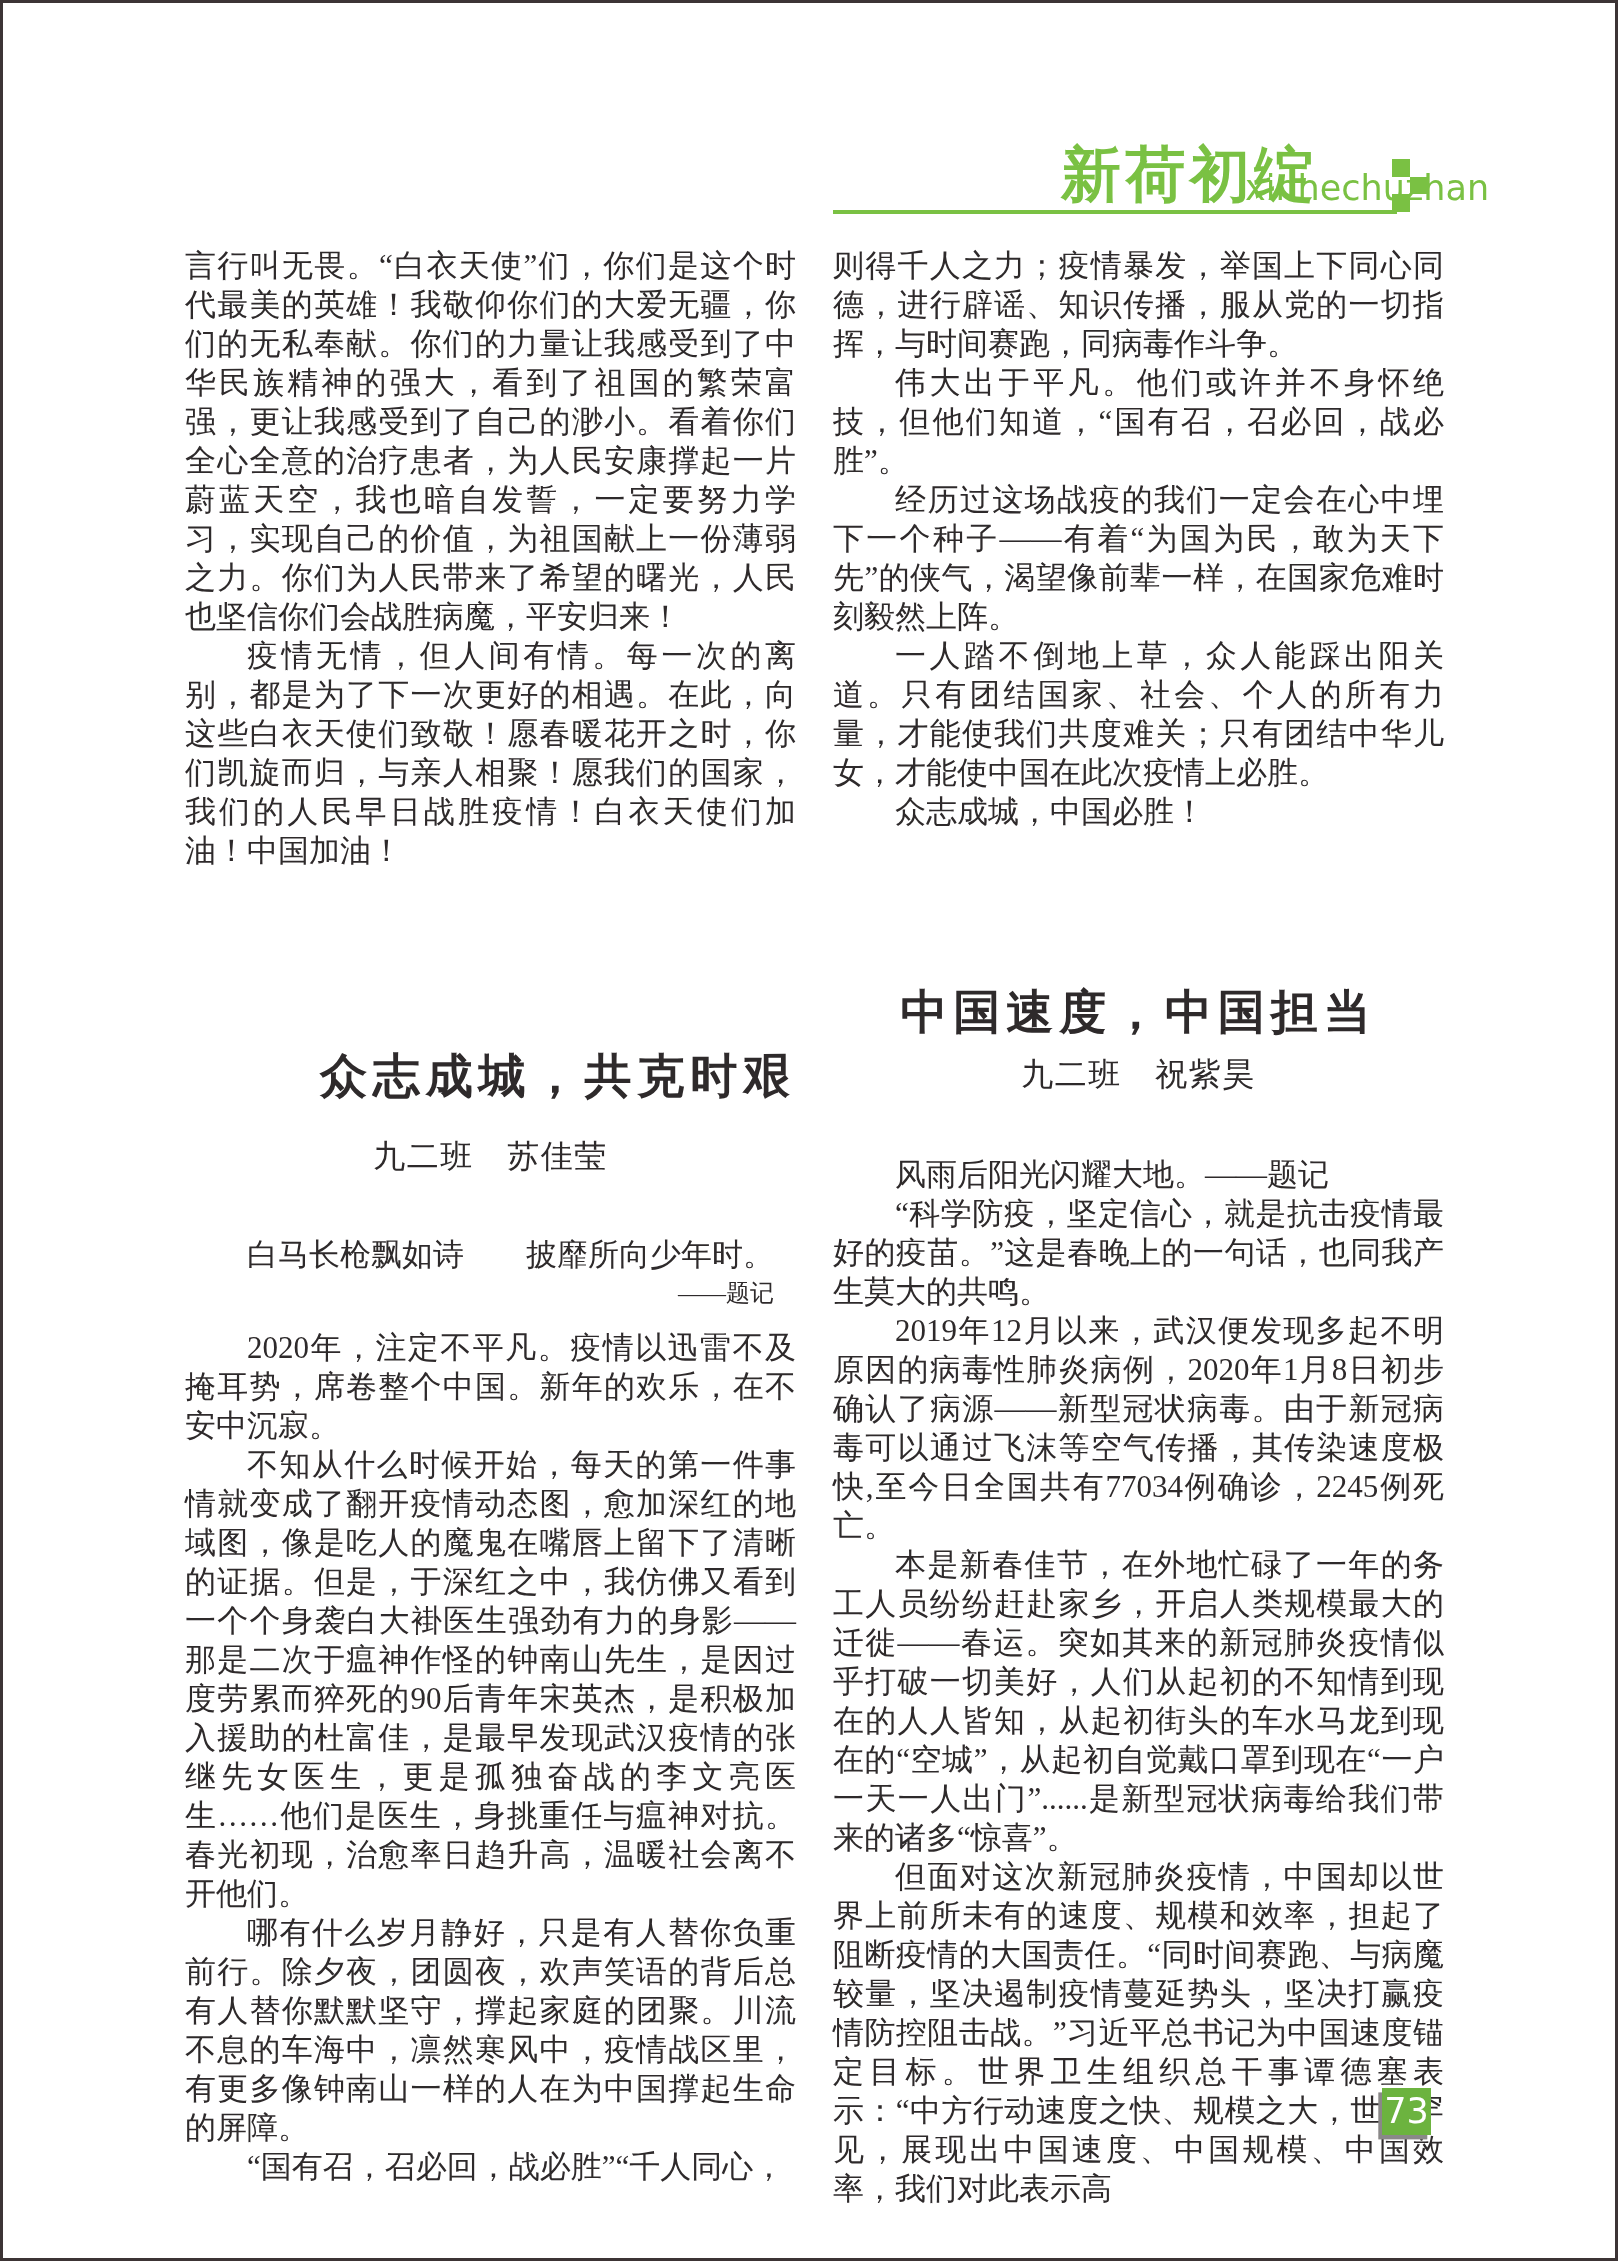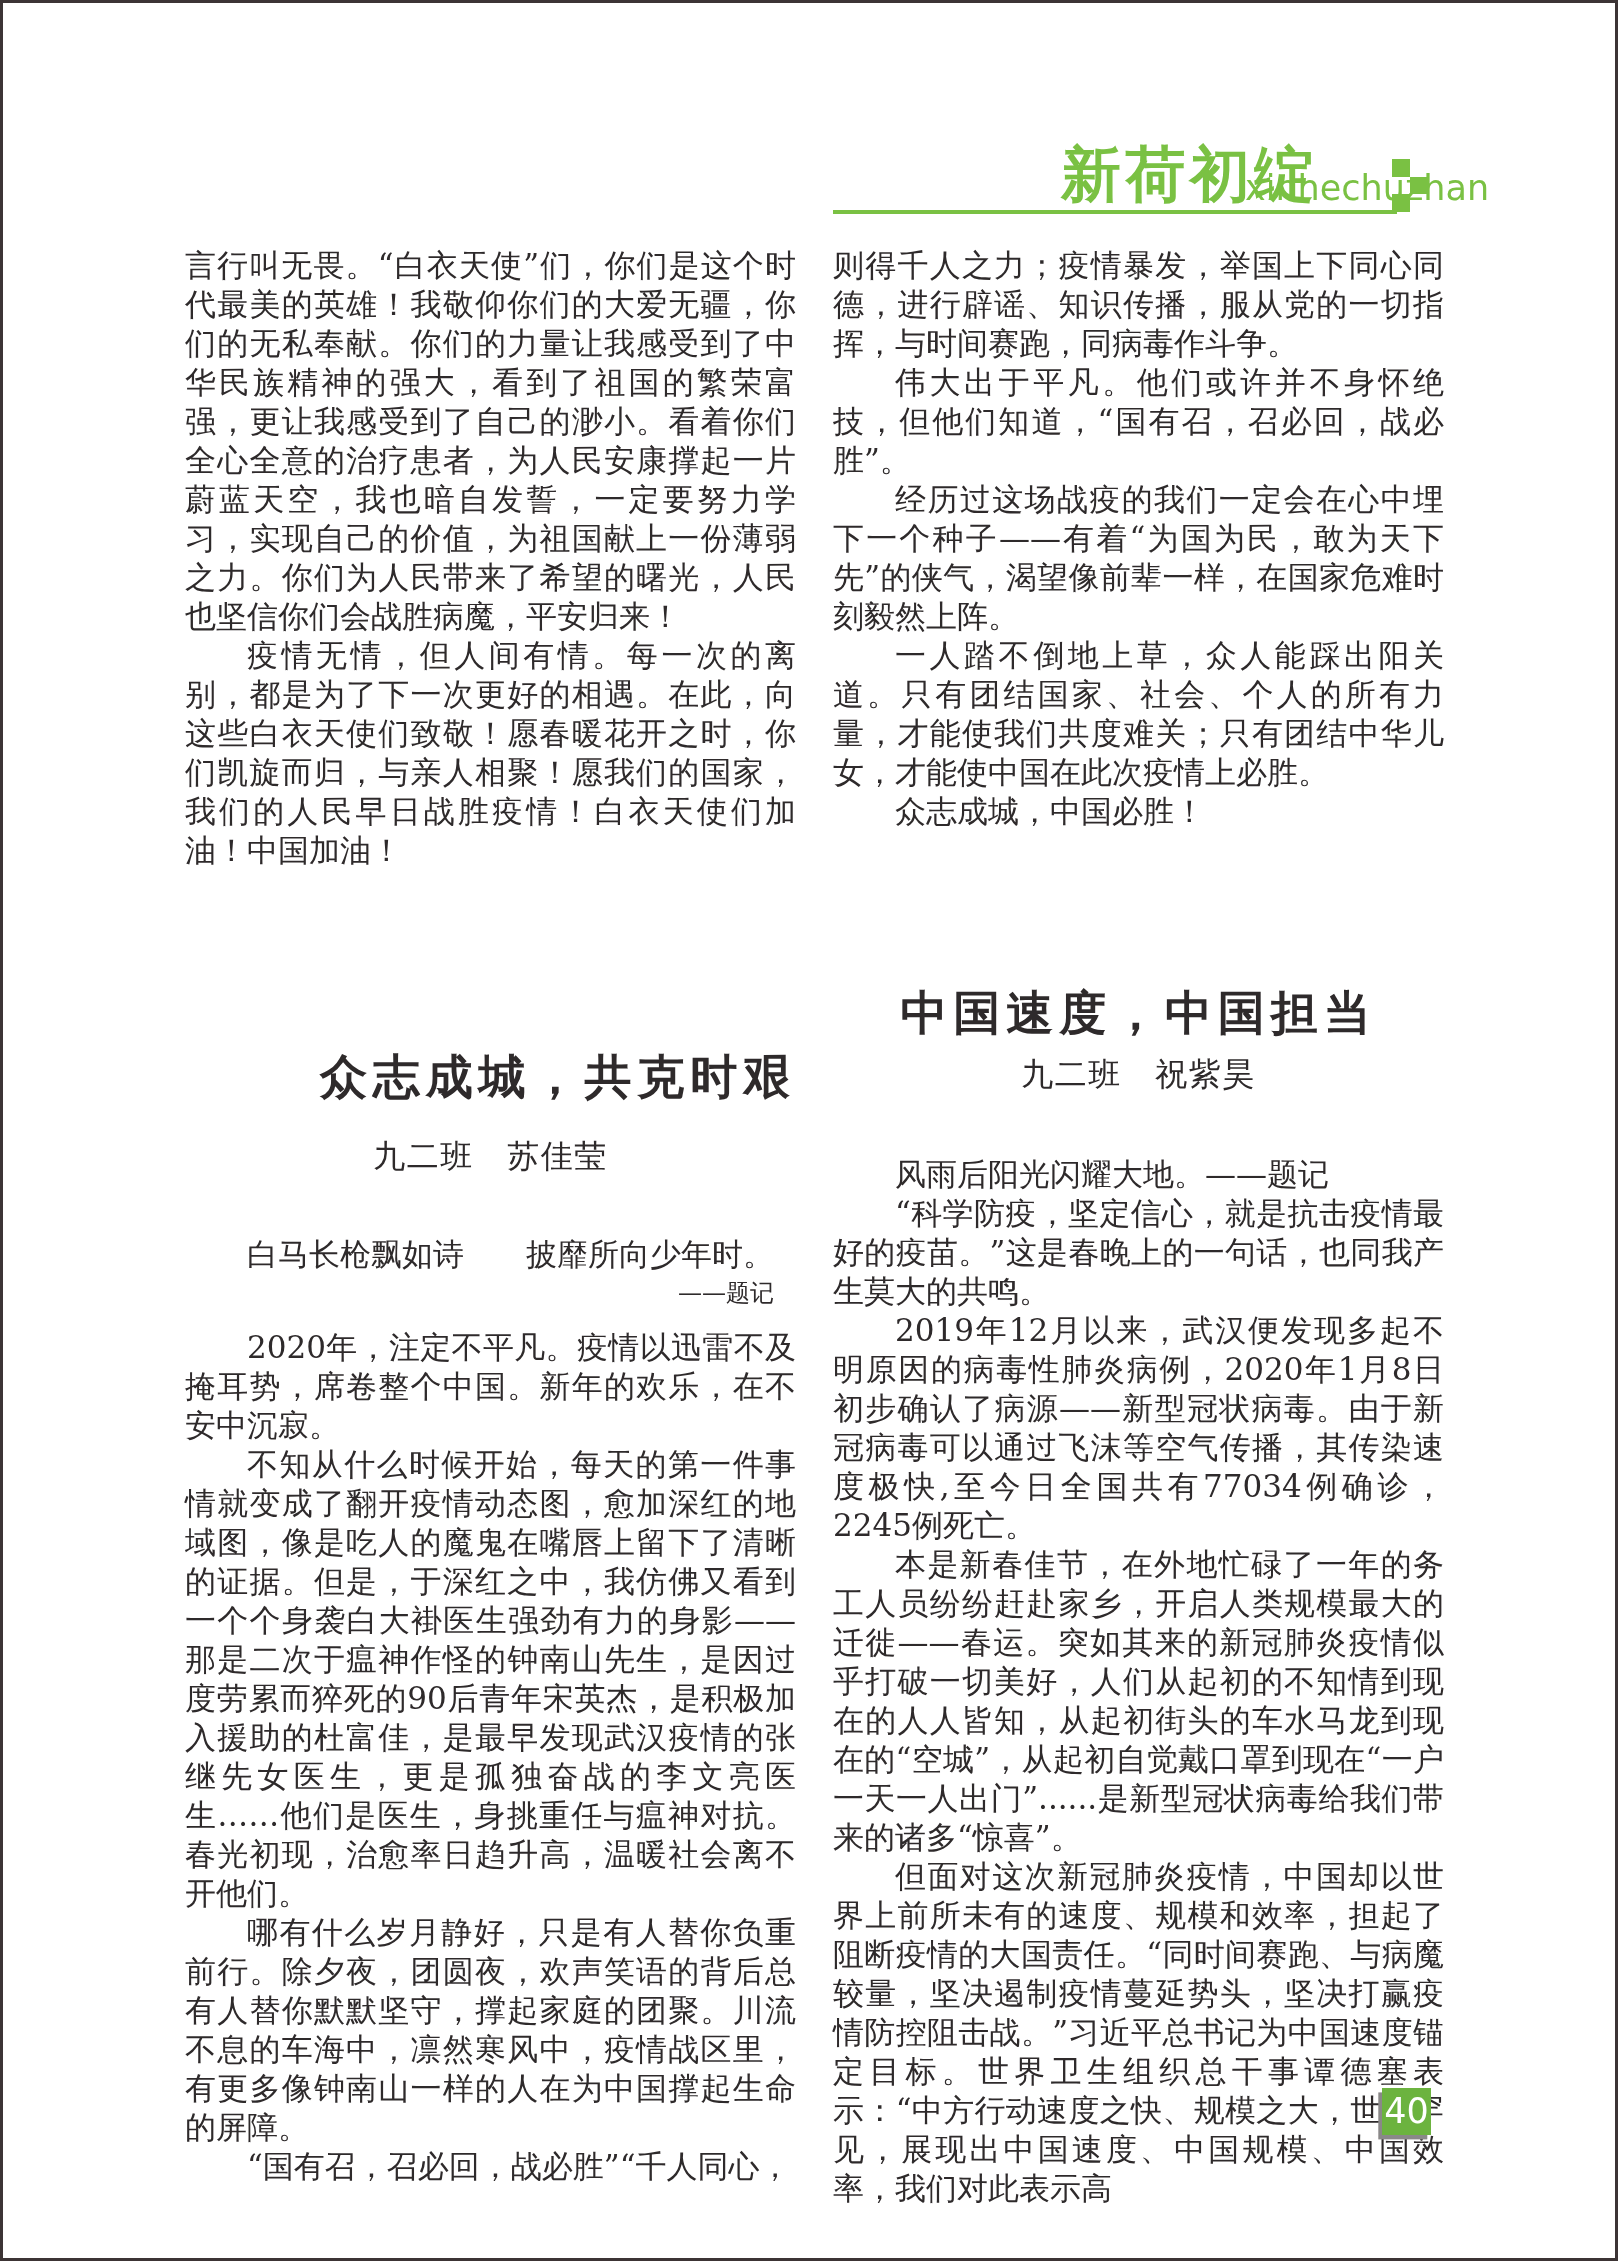--- a/index.html
+++ b/index.html
@@ -34,20 +34,21 @@
   .masthead-squares .sq{position:absolute;width:17.7px;height:17.7px;background:#7ac143;}
   .sq1{left:0;top:0;}
   .sq2{left:17.7px;top:17.7px;}
   .sq3{left:0;top:35px;}
 
   
   .col{
     position:absolute;top:243px;width:611px;
     font-size:31px;line-height:39px;
     text-align:justify;
+    font-family:Liberation Serif, serif;
   }
   .col-left{left:182px;}
   .col-right{left:830px;}
   .col p{margin:0;text-indent:2em;}
   .cont p:first-child{text-indent:0;}
 
   
   .article-title{
     margin:0;text-align:center;text-indent:0;
     font-size:47px;line-height:59px;font-weight:bold;
@@ -129,16 +130,16 @@
 
     <div class="article-body">
         <p class="para">风雨后阳光闪耀大地。——题记</p>
         <p class="para">“科学防疫，坚定信心，就是抗击疫情最好的疫苗。”这是春晚上的一句话，也同我产生莫大的共鸣。</p>
         <p class="para">2019年12月以来，武汉便发现多起不明原因的病毒性肺炎病例，2020年1月8日初步确认了病源——新型冠状病毒。由于新冠病毒可以通过飞沫等空气传播，其传染速度极快,至今日全国共有77034例确诊，2245例死亡。</p>
         <p class="para">本是新春佳节，在外地忙碌了一年的务工人员纷纷赶赴家乡，开启人类规模最大的迁徙——春运。突如其来的新冠肺炎疫情似乎打破一切美好，人们从起初的不知情到现在的人人皆知，从起初街头的车水马龙到现在的“空城”，从起初自觉戴口罩到现在“一户一天一人出门”......是新型冠状病毒给我们带来的诸多“惊喜”。</p>
         <p class="para">但面对这次新冠肺炎疫情，中国却以世界上前所未有的速度、规模和效率，担起了阻断疫情的大国责任。“同时间赛跑、与病魔较量，坚决遏制疫情蔓延势头，坚决打赢疫情防控阻击战。”习近平总书记为中国速度锚定目标。世界卫生组织总干事谭德塞表示：“中方行动速度之快、规模之大，世所罕见，展现出中国速度、中国规模、中国效率，我们对此表示高</p>
       </div>
   </section>
 
-  <div class="page-number">40</div>
+  <div class="page-number">73</div>
 
 </div>
 
 
 </body></html>

